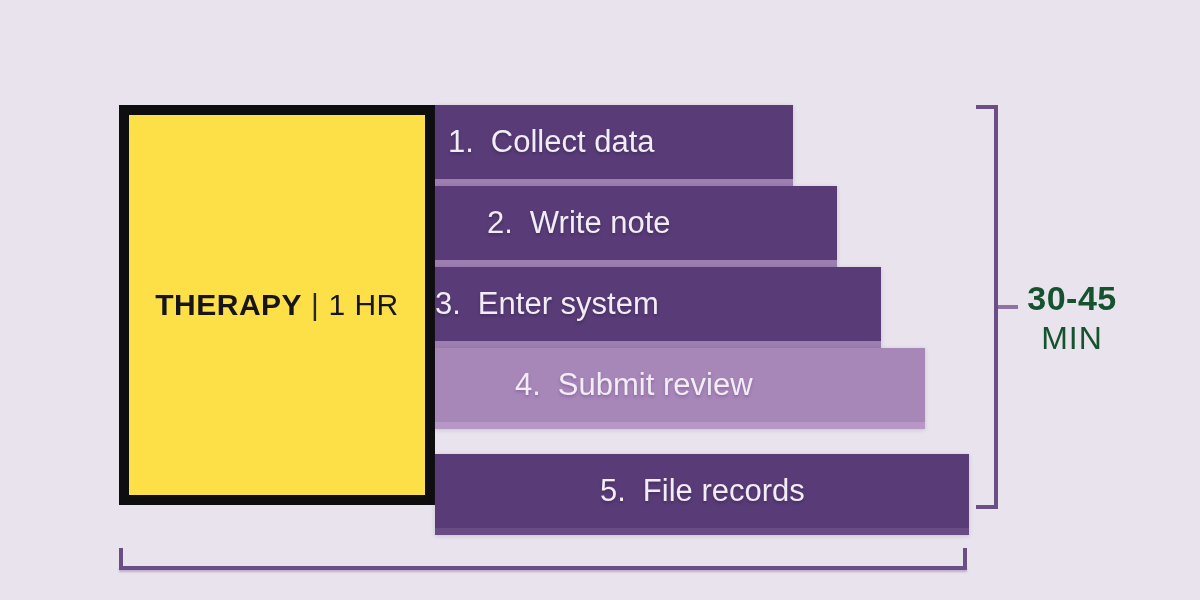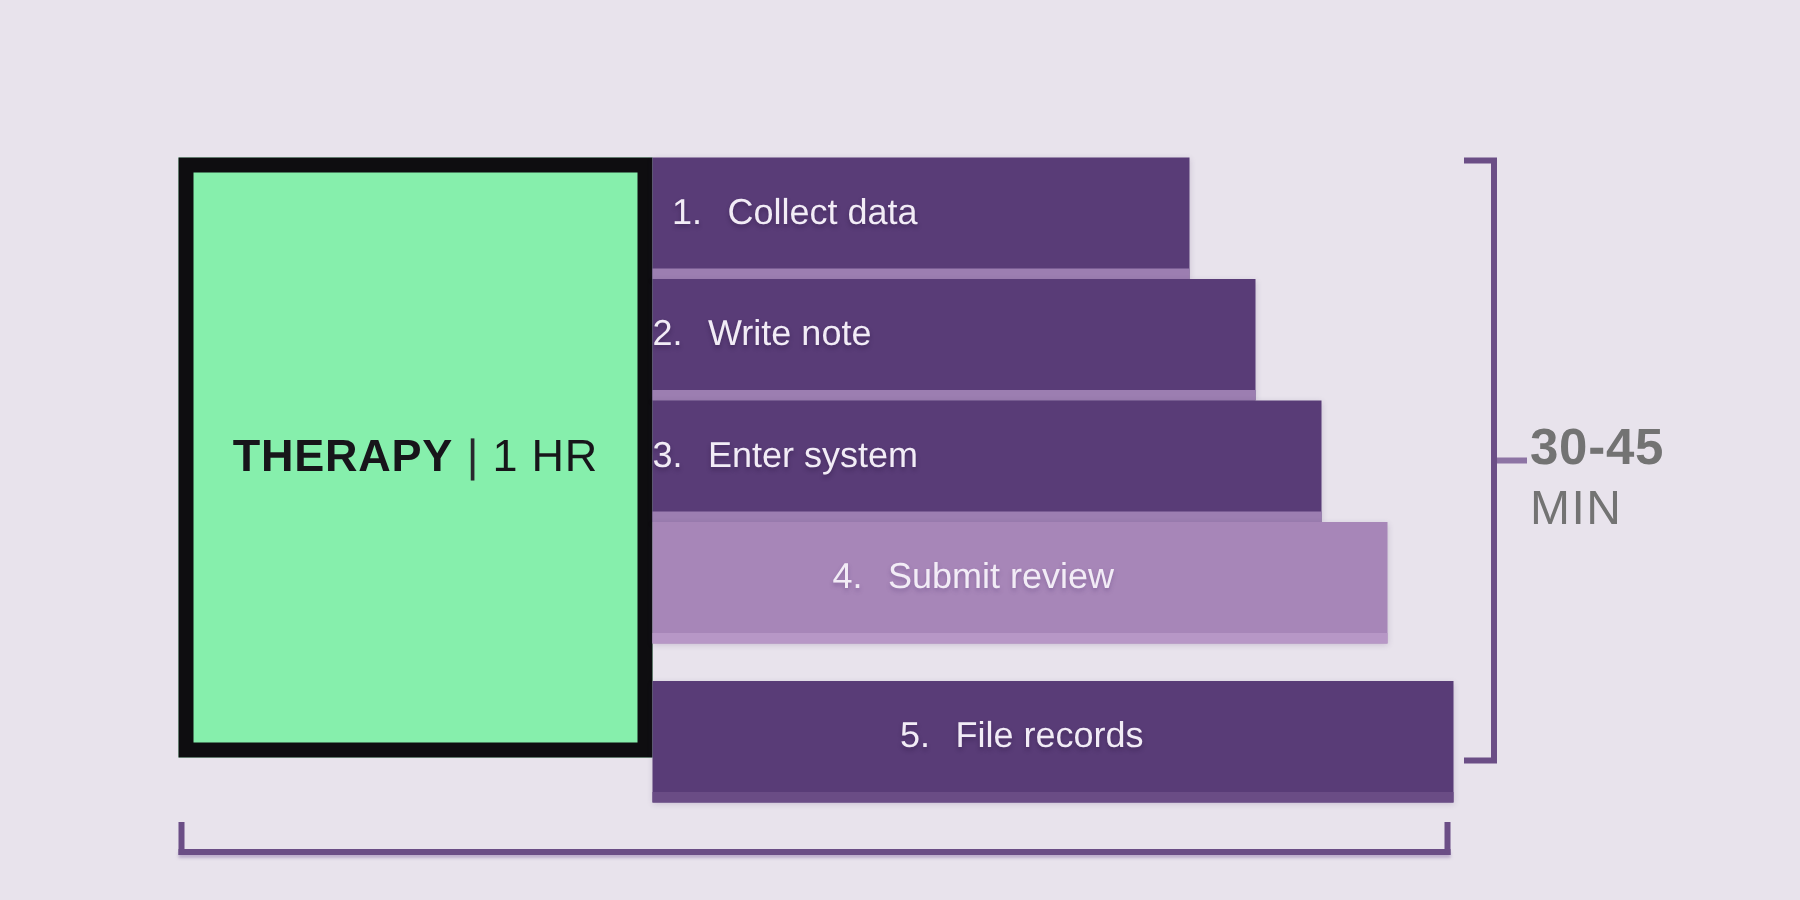--- a/index.html
+++ b/index.html
@@ -13,21 +13,21 @@
     overflow: hidden;
   }
 
   .stage { position: absolute; inset: 0; }
 
   
   .session-box {
     position: absolute;
     left: 119px; top: 105px;
     width: 316px; height: 400px;
-    background: #86efac;
+    background: #fde047;
     border: 10px solid #0e0d10;
     display: flex;
     align-items: center;
     justify-content: center;
     white-space: nowrap;
   }
   .session-box .line {
     font-size: 30px;
     color: #17151a;
     letter-spacing: 0.5px;
@@ -36,51 +36,52 @@
   .session-box .sep { font-weight: 300; padding: 0 9px; color: #2a272e; }
 
   
   .bar {
     position: absolute;
     left: 435px;
     height: 81px;
     background: #593c77;
     border-bottom: 7px solid #9c7eb1;
     color: #f2ecf6;
-    font-size: 24px;
+    font-size: 31px;
     line-height: 73px;
     white-space: nowrap;
     box-shadow: 0 1px 4px rgba(70, 45, 100, 0.18);
   }
   .bar .num { display: inline-block; margin-right: 17px; }
   .bar-1 { top: 105px; width: 358px; }
   .bar-2 { top: 186px; width: 402px; }
   .bar-3 { top: 267px; width: 446px; }
   .bar-4 { top: 348px; width: 490px; background: #a786b8; border-bottom-color: #b797c6; }
   .bar-5 { top: 454px; width: 534px; border-bottom-color: #6a4c85; }
   .bar-1 { padding-left: 13px; }
-  .bar-2 { }
+  .bar-2 { padding-left: 52px; }
   .bar-3 { }
-  .bar-4 { padding-left: 120px; }
+  .bar-4 { padding-left: 80px; }
   .bar-5 { padding-left: 165px; }
   .bar-1, .bar-2, .bar-3, .bar-5 { text-shadow: 0 2px 3px rgba(35, 18, 55, 0.35); }
   .bar-4 { text-shadow: 0 2px 3px rgba(90, 60, 120, 0.35); }
 
   
   .bracket-right { position: absolute; left: 976px; top: 105px; width: 44px; height: 404px; }
   .bracket-right .vline { position: absolute; left: 18px; top: 0; width: 4px; height: 404px; background: #6b4e86; }
   .bracket-right .tick-top { position: absolute; left: 0; top: 0; width: 18px; height: 4px; background: #6b4e86; }
   .bracket-right .tick-bottom { position: absolute; left: 0; top: 400px; width: 18px; height: 4px; background: #6b4e86; }
   .bracket-right .tick-mid { position: absolute; left: 22px; top: 200px; width: 20px; height: 4px; background: #8d74a4; }
 
   .time-label {
     position: absolute;
     left: 1020px; top: 278px;
     width: 104px;
-    color: #737373;
+    text-align: center;
+    color: #14532d;
     line-height: 40px;
   }
   .time-label .range { font-size: 34px; font-weight: bold; letter-spacing: 0.5px; }
   .time-label .unit { font-size: 32px; font-weight: normal; letter-spacing: 1px; }
 
   
   .bracket-bottom { position: absolute; left: 119px; top: 548px; width: 848px; height: 22px; }
   .bracket-bottom .hline { position: absolute; left: 0; top: 18px; width: 848px; height: 4px; background: #6b4e86; box-shadow: 0 2px 2px rgba(150,125,175,0.5); }
   .bracket-bottom .tick-left { position: absolute; left: 0; top: 0; width: 4px; height: 22px; background: #6b4e86; }
   .bracket-bottom .tick-right { position: absolute; left: 844px; top: 0; width: 4px; height: 22px; background: #6b4e86; }

